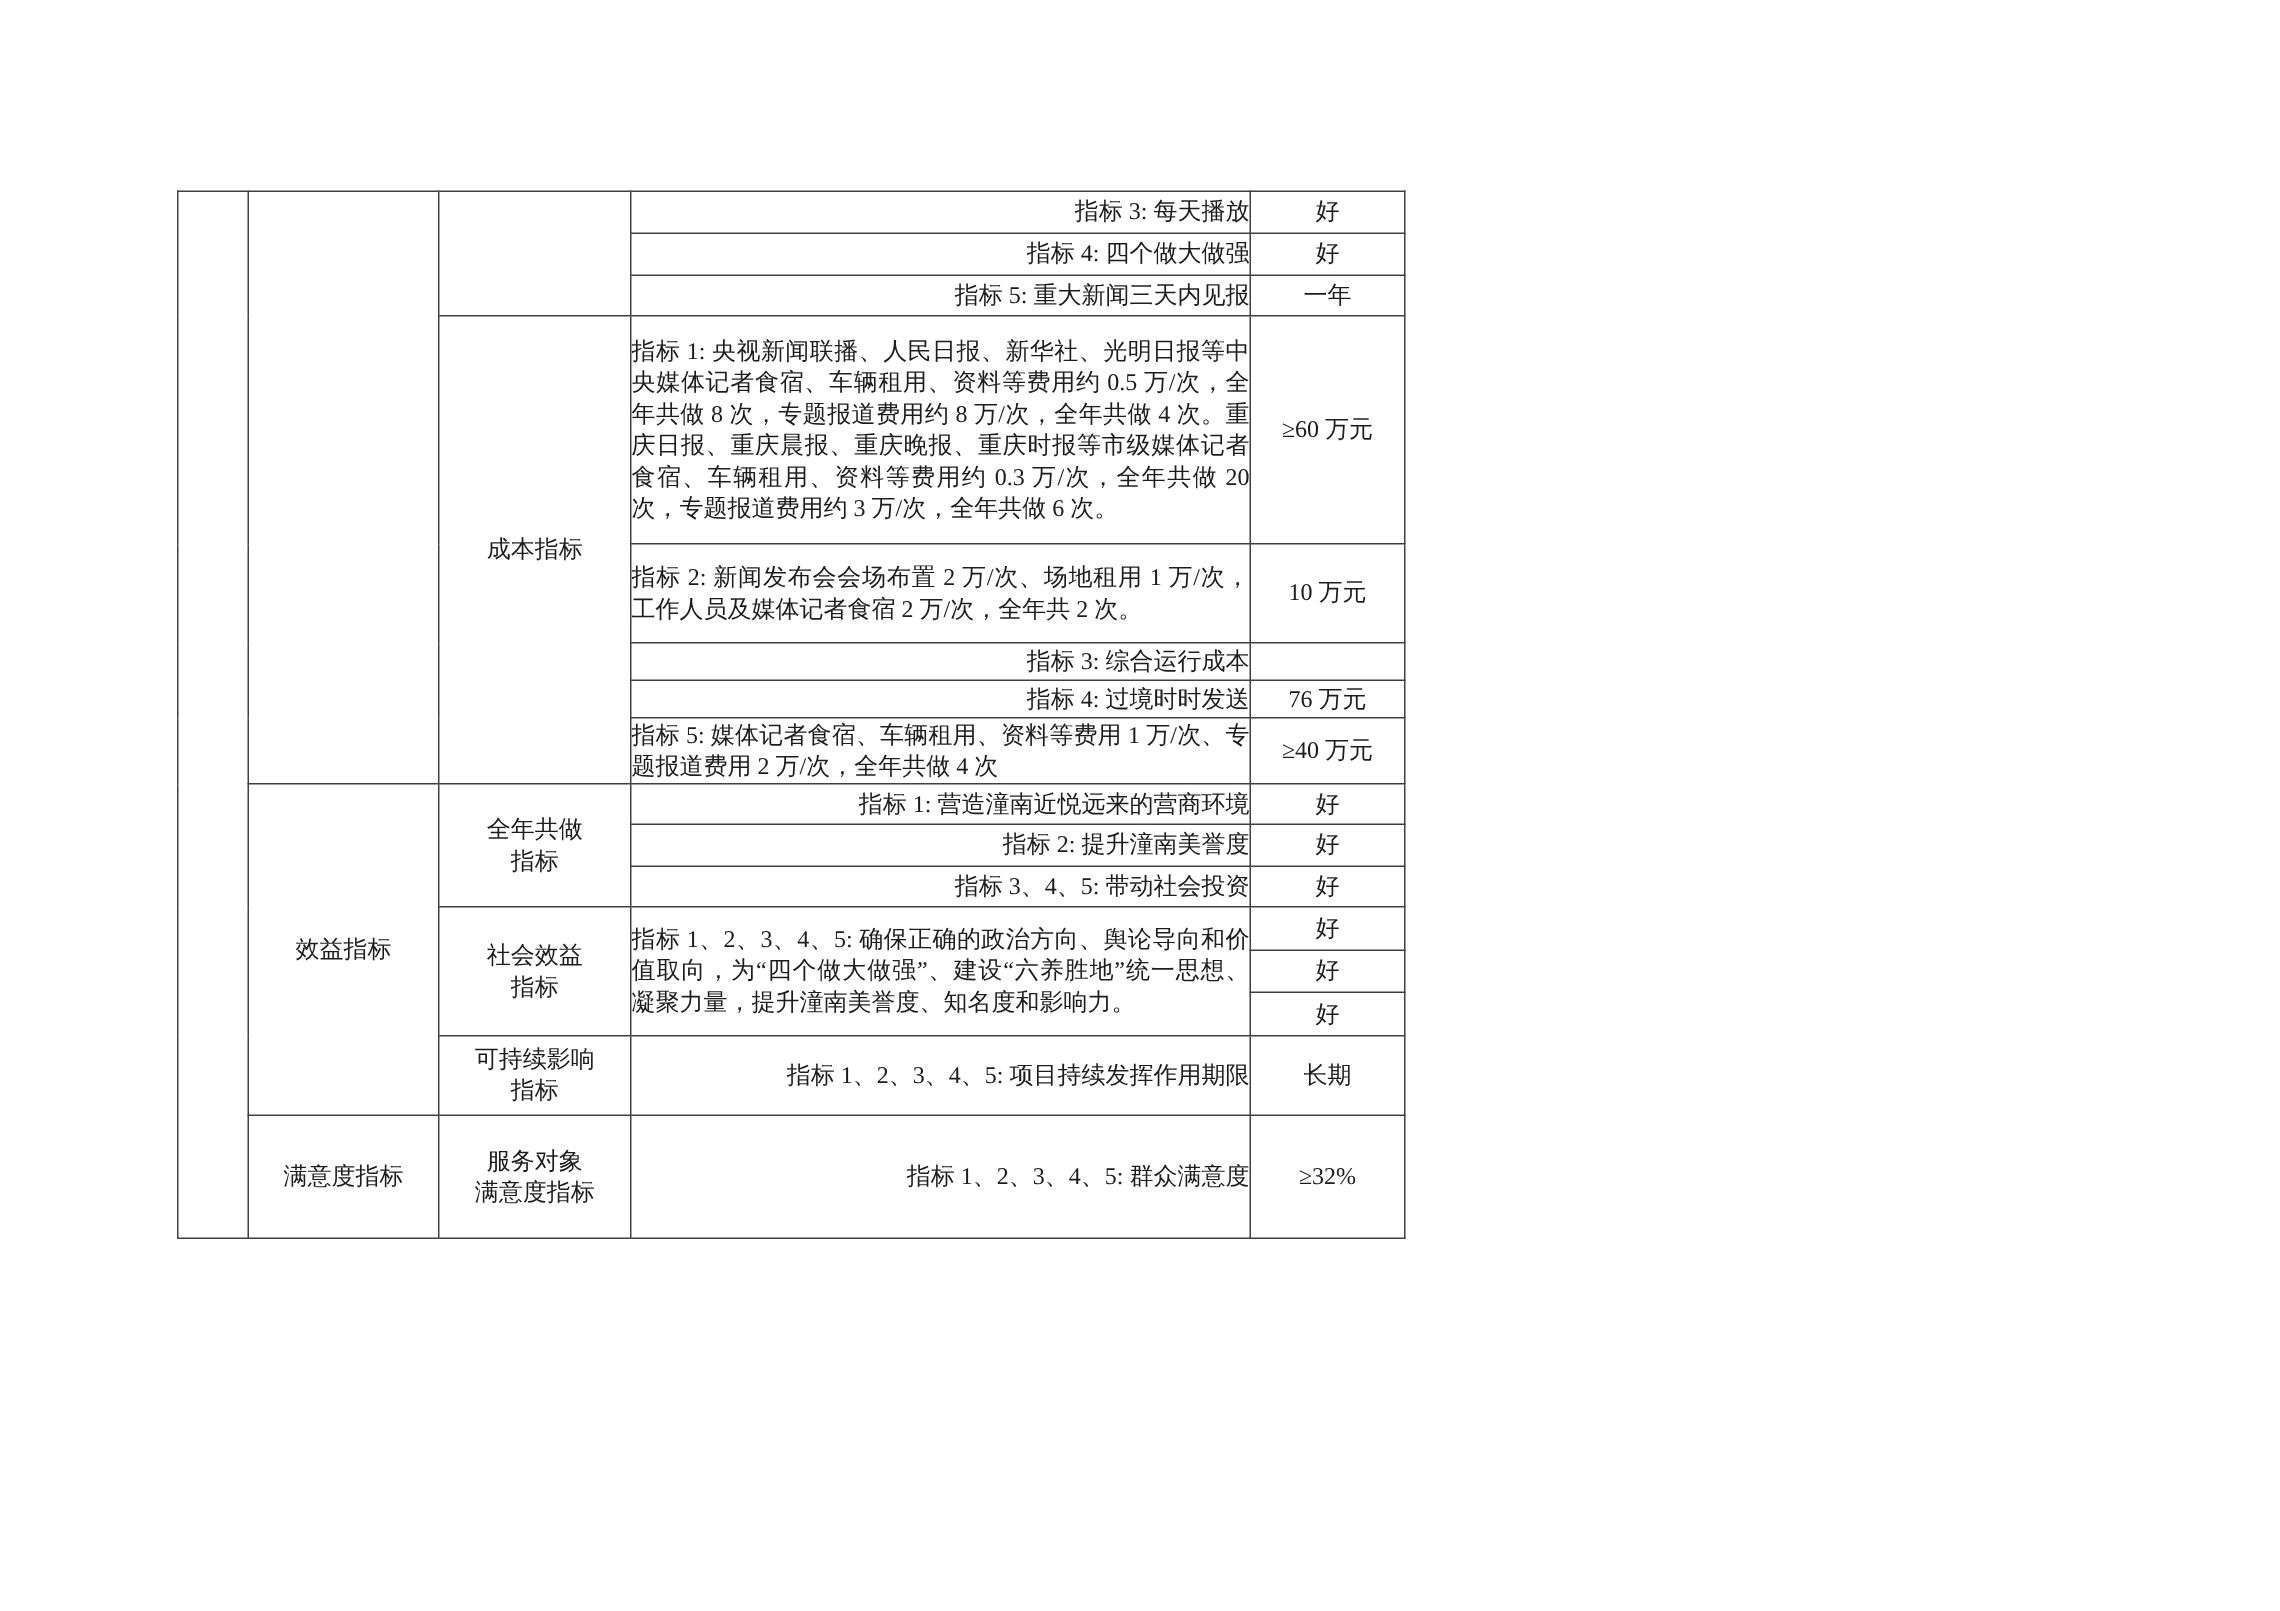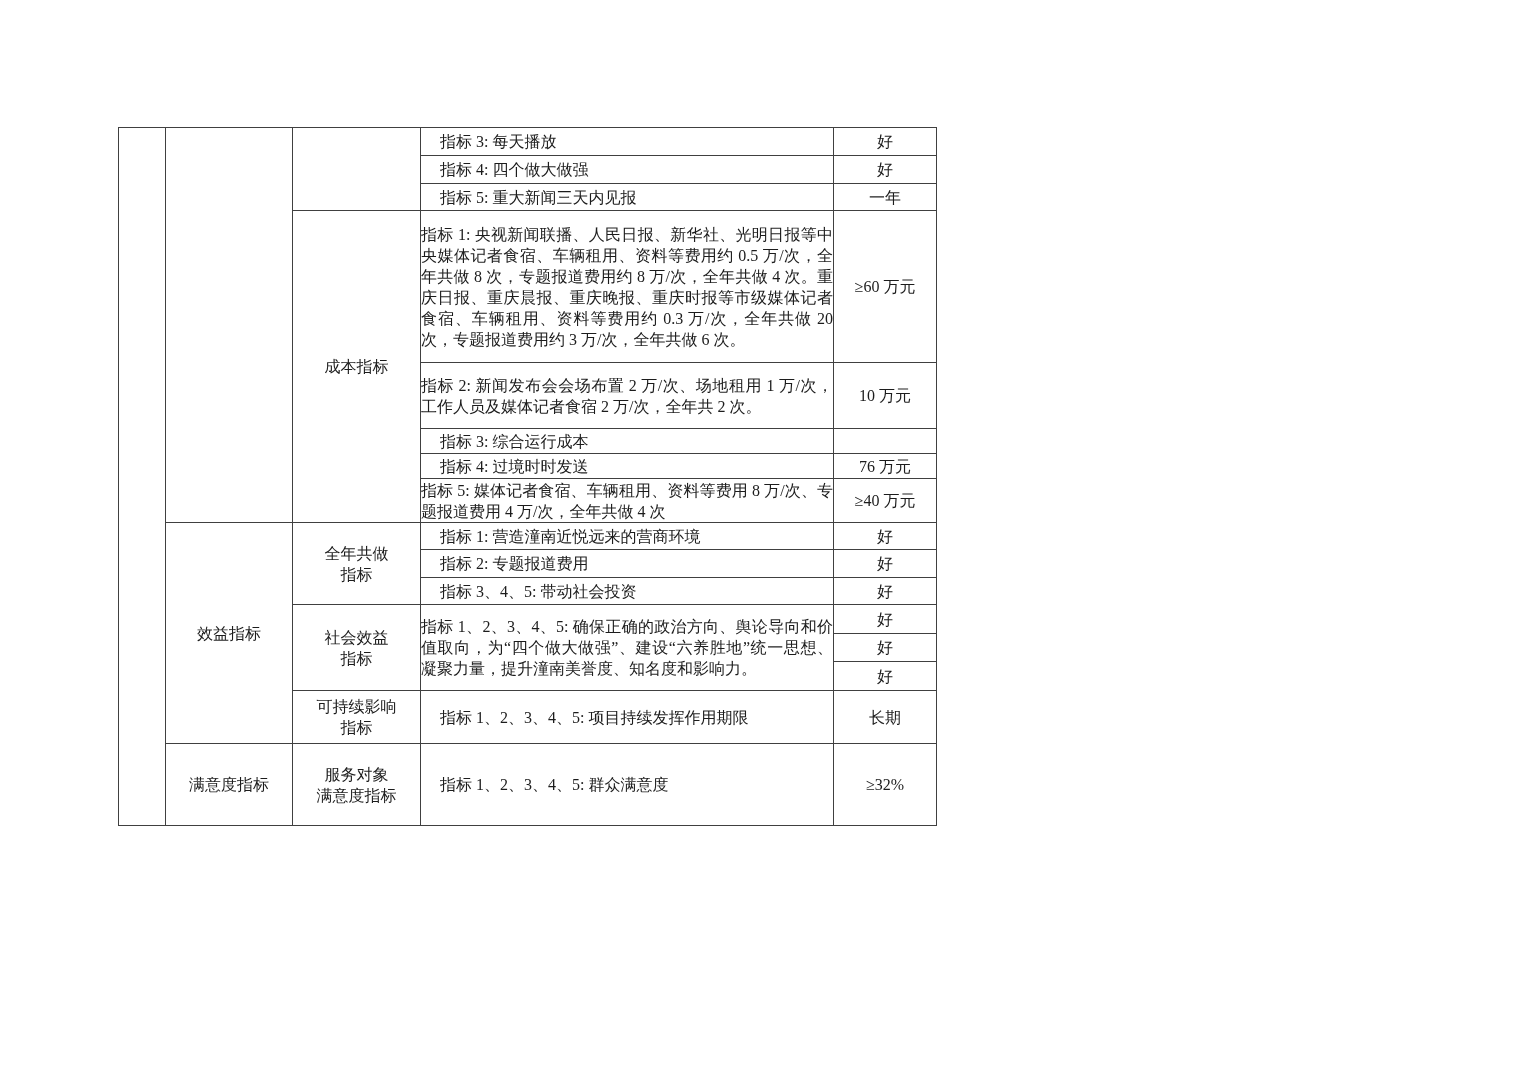--- a/index.html
+++ b/index.html
@@ -29,21 +29,21 @@
     font-size: 16px;
     line-height: 21px;
     padding: 0;
     overflow: hidden;
     vertical-align: middle;
   }
   td.c-num  { }
   td.c-cat  { text-align: center; white-space: pre-line; }
   td.c-sub  { text-align: center; white-space: pre-line; }
   td.c-ind  { text-align: left; padding: 3px 5px 3px 9px; text-align: justify; }
-  td.c-ind.single { text-align: left; padding-left: 19px; }
+  td.c-ind.single { text-align: right; padding-left: 19px; }
   td.c-val  { text-align: center; padding: 0 2px; }
 </style>
 </head>
 <body>
 
 <div class="sheet">
   <table class="perf">
     <colgroup>
       <col style="width:47px">
       <col style="width:127px">
@@ -80,33 +80,33 @@
     </tr>
     <tr style="height:25px">
       <td class="c-ind single">指标 3: 综合运行成本</td>
       <td class="c-val"></td>
     </tr>
     <tr style="height:25px">
       <td class="c-ind single">指标 4: 过境时时发送</td>
       <td class="c-val">76 万元</td>
     </tr>
     <tr style="height:44px">
-      <td class="c-ind">指标 5: 媒体记者食宿、车辆租用、资料等费用 8 万/次、专题报道费用 4 万/次，全年共做 4 次</td>
+      <td class="c-ind">指标 5: 媒体记者食宿、车辆租用、资料等费用 1 万/次、专题报道费用 2 万/次，全年共做 4 次</td>
       <td class="c-val">≥40 万元</td>
     </tr>
 
     <tr style="height:27px">
       <td class="c-cat" rowspan="7">效益指标</td>
       <td class="c-sub" rowspan="3">全年共做
 指标</td>
       <td class="c-ind single">指标 1: 营造潼南近悦远来的营商环境</td>
       <td class="c-val">好</td>
     </tr>
     <tr style="height:28px">
-      <td class="c-ind single">指标 2: 专题报道费用</td>
+      <td class="c-ind single">指标 2: 提升潼南美誉度</td>
       <td class="c-val">好</td>
     </tr>
     <tr style="height:27px">
       <td class="c-ind single">指标 3、4、5: 带动社会投资</td>
       <td class="c-val">好</td>
     </tr>
 
     <tr style="height:29px">
       <td class="c-sub" rowspan="3">社会效益
 指标</td>

